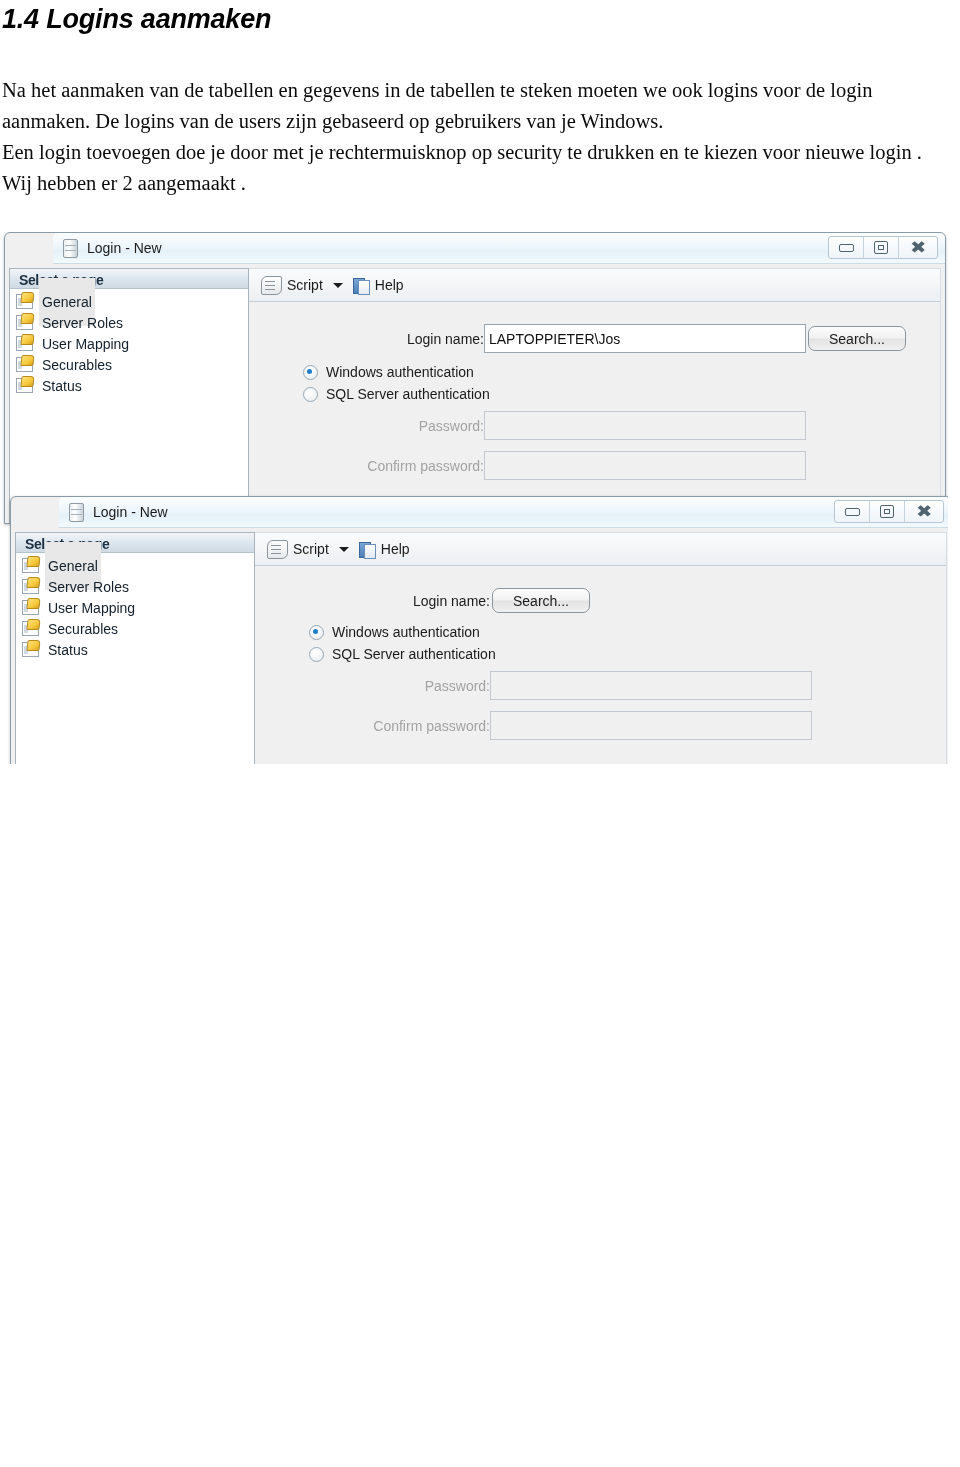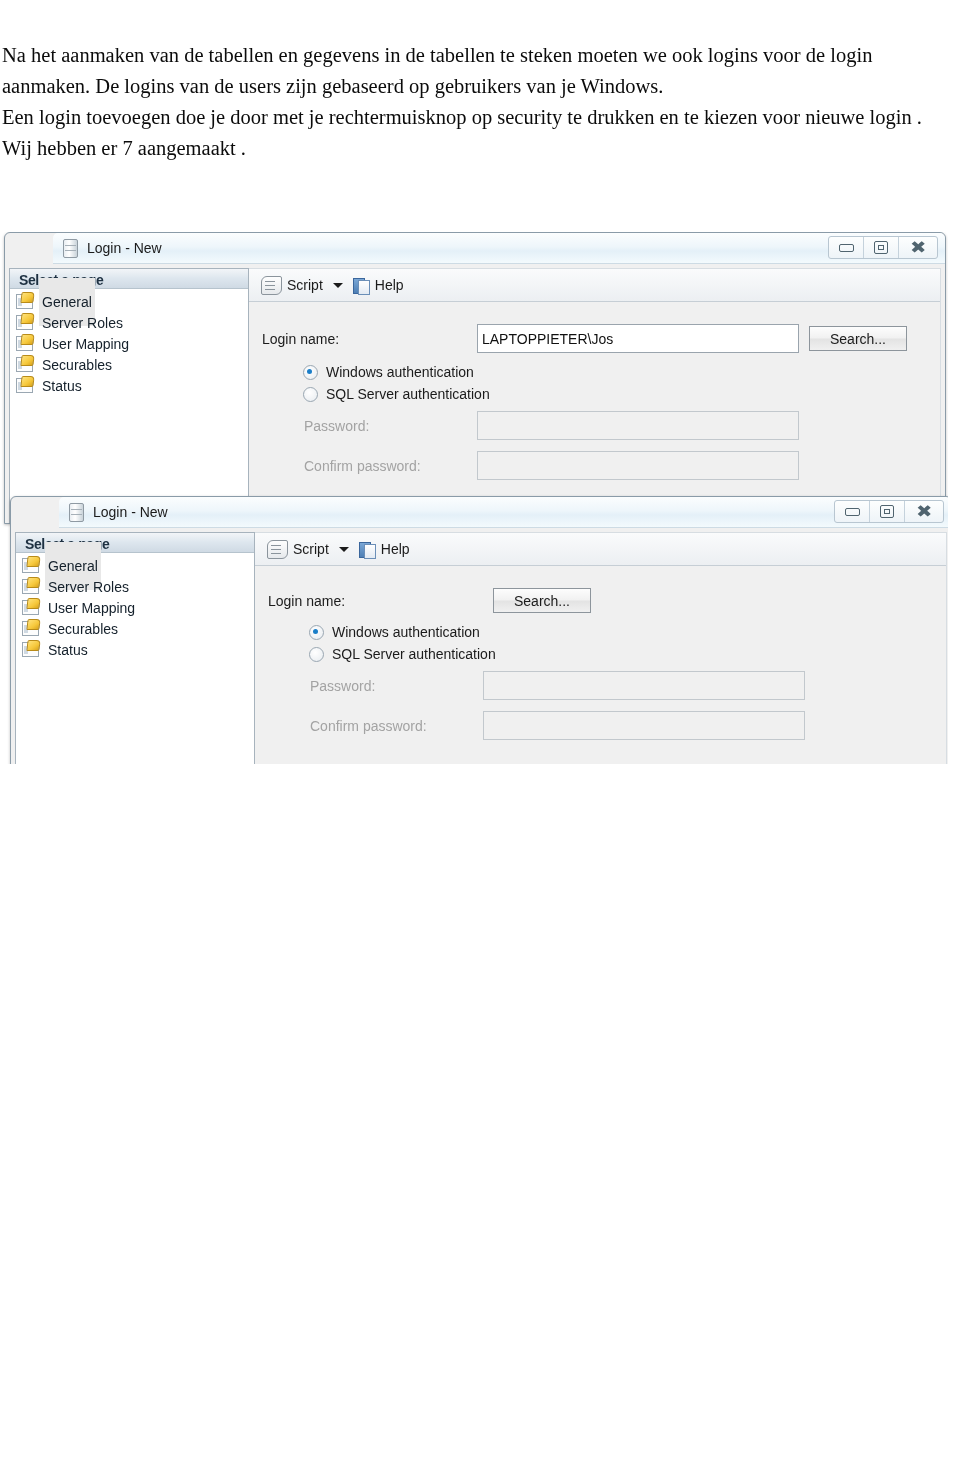--- a/index.html
+++ b/index.html
@@ -213,20 +213,21 @@
 
   
   .pane-right {
     flex: 1;
     display: flex;
     flex-direction: column;
     background: #f0f0f0;
     border: 1px solid #d7dde2;
     border-left: none;
     box-sizing: border-box;
+    text-align: right;
   }
   .toolbar {
     height: 32px;
     display: flex;
     align-items: center;
     padding-left: 12px;
     background: linear-gradient(to bottom, #fafbfc 0%, #eceff2 100%);
     border-bottom: 1px solid #c6ced5;
     flex: none;
   }
@@ -289,21 +290,21 @@
 
   .form {
     flex: 1;
     padding: 22px 0 0 0;
     position: relative;
   }
   .row {
     display: flex;
     align-items: center;
     margin-bottom: 11px;
-    padding-left: 13px;
+    padding-left: 20px;
   }
   .lbl {
     font-family: "Liberation Sans", sans-serif;
     font-size: 14px;
     color: #1b1b1b;
     width: 215px;
     flex: none;
   }
   .lbl.disabled { color: #a3a3a3; }
   .lbl.indent { padding-left: 42px; width: 173px; }
@@ -319,24 +320,24 @@
     padding: 0 4px;
     box-sizing: border-box;
   }
   .txtbox.disabled {
     background: #f0f0f0;
     border: 1px solid #c2c8cd;
   }
   .btn {
     height: 23px;
     min-width: 96px;
-    margin-left: 10px;
+    margin-left: 2px;
     background: linear-gradient(to bottom, #fdfdfd 0%, #f1f1f1 48%, #e3e3e3 52%, #f0f0f0 100%);
     border: 1px solid #8d959c;
-    border-radius: 0;
+    border-radius: 7px;
     font-family: "Liberation Sans", sans-serif;
     font-size: 14px;
     color: #1b1b1b;
     display: flex;
     align-items: center;
     justify-content: center;
     flex: none;
   }
   .radio-row {
     display: flex;
@@ -364,23 +365,24 @@
   .radio-lbl {
     font-family: "Liberation Sans", sans-serif;
     font-size: 14px;
     color: #1b1b1b;
   }
 </style>
 </head>
 <body>
 
 <div class="doc">
+  <div class="doc-heading">1.4 Logins aanmaken</div>
   <div class="doc-body">
     <p>Na het aanmaken van de tabellen en gegevens in de tabellen te steken moeten we ook logins voor de login aanmaken.  De logins van de  users zijn gebaseerd op gebruikers van je Windows.</p>
-    <p>Een login toevoegen doe je door met je rechtermuisknop op security te drukken en te kiezen voor nieuwe login . Wij hebben er 7 aangemaakt .</p>
+    <p>Een login toevoegen doe je door met je rechtermuisknop op security te drukken en te kiezen voor nieuwe login . Wij hebben er 2 aangemaakt .</p>
   </div>
 </div>
 
 <div class="shot">
 
   <div class="dlg" style="left:4px; top:0px; width:940px; height:290px;">
     <div class="dlg-titlebar">
       <span class="dlg-title-icon"></span>
       <span class="dlg-title-text">Login - New</span>
       <span class="winbtns">

